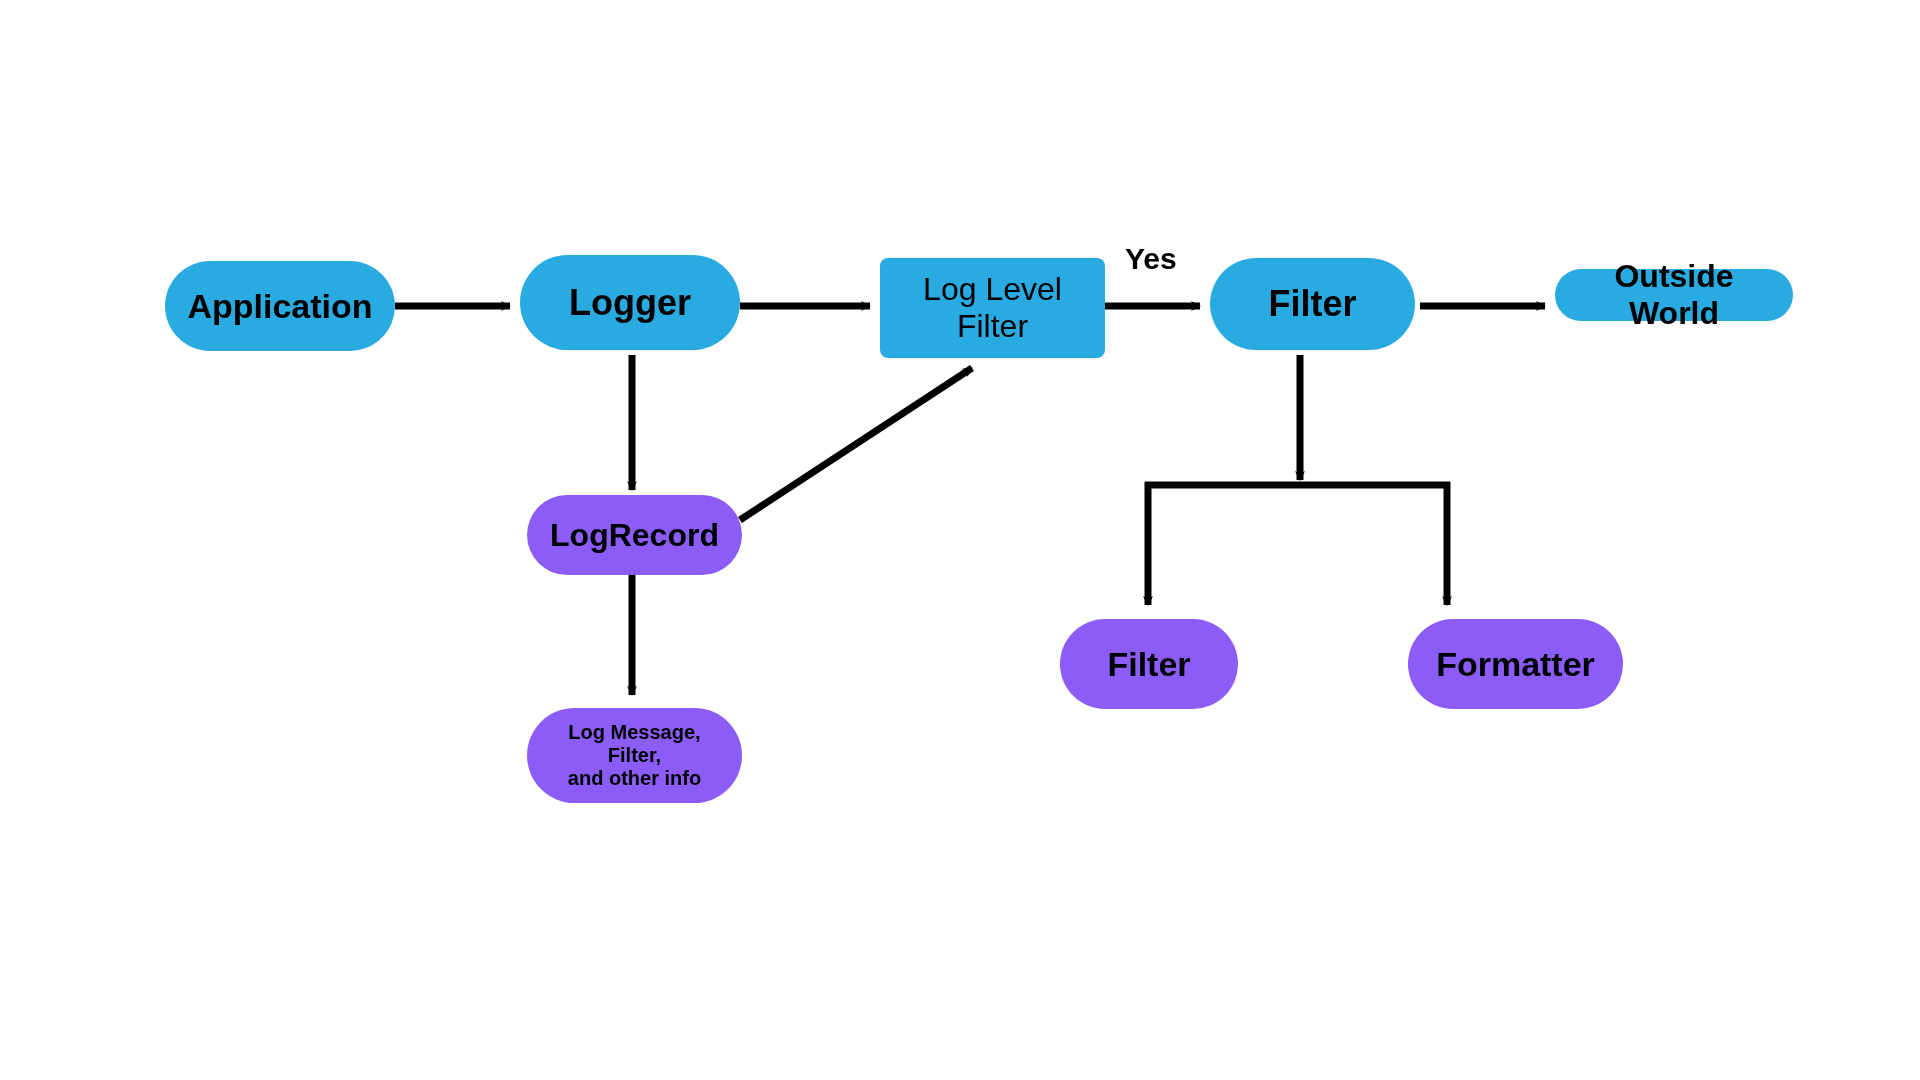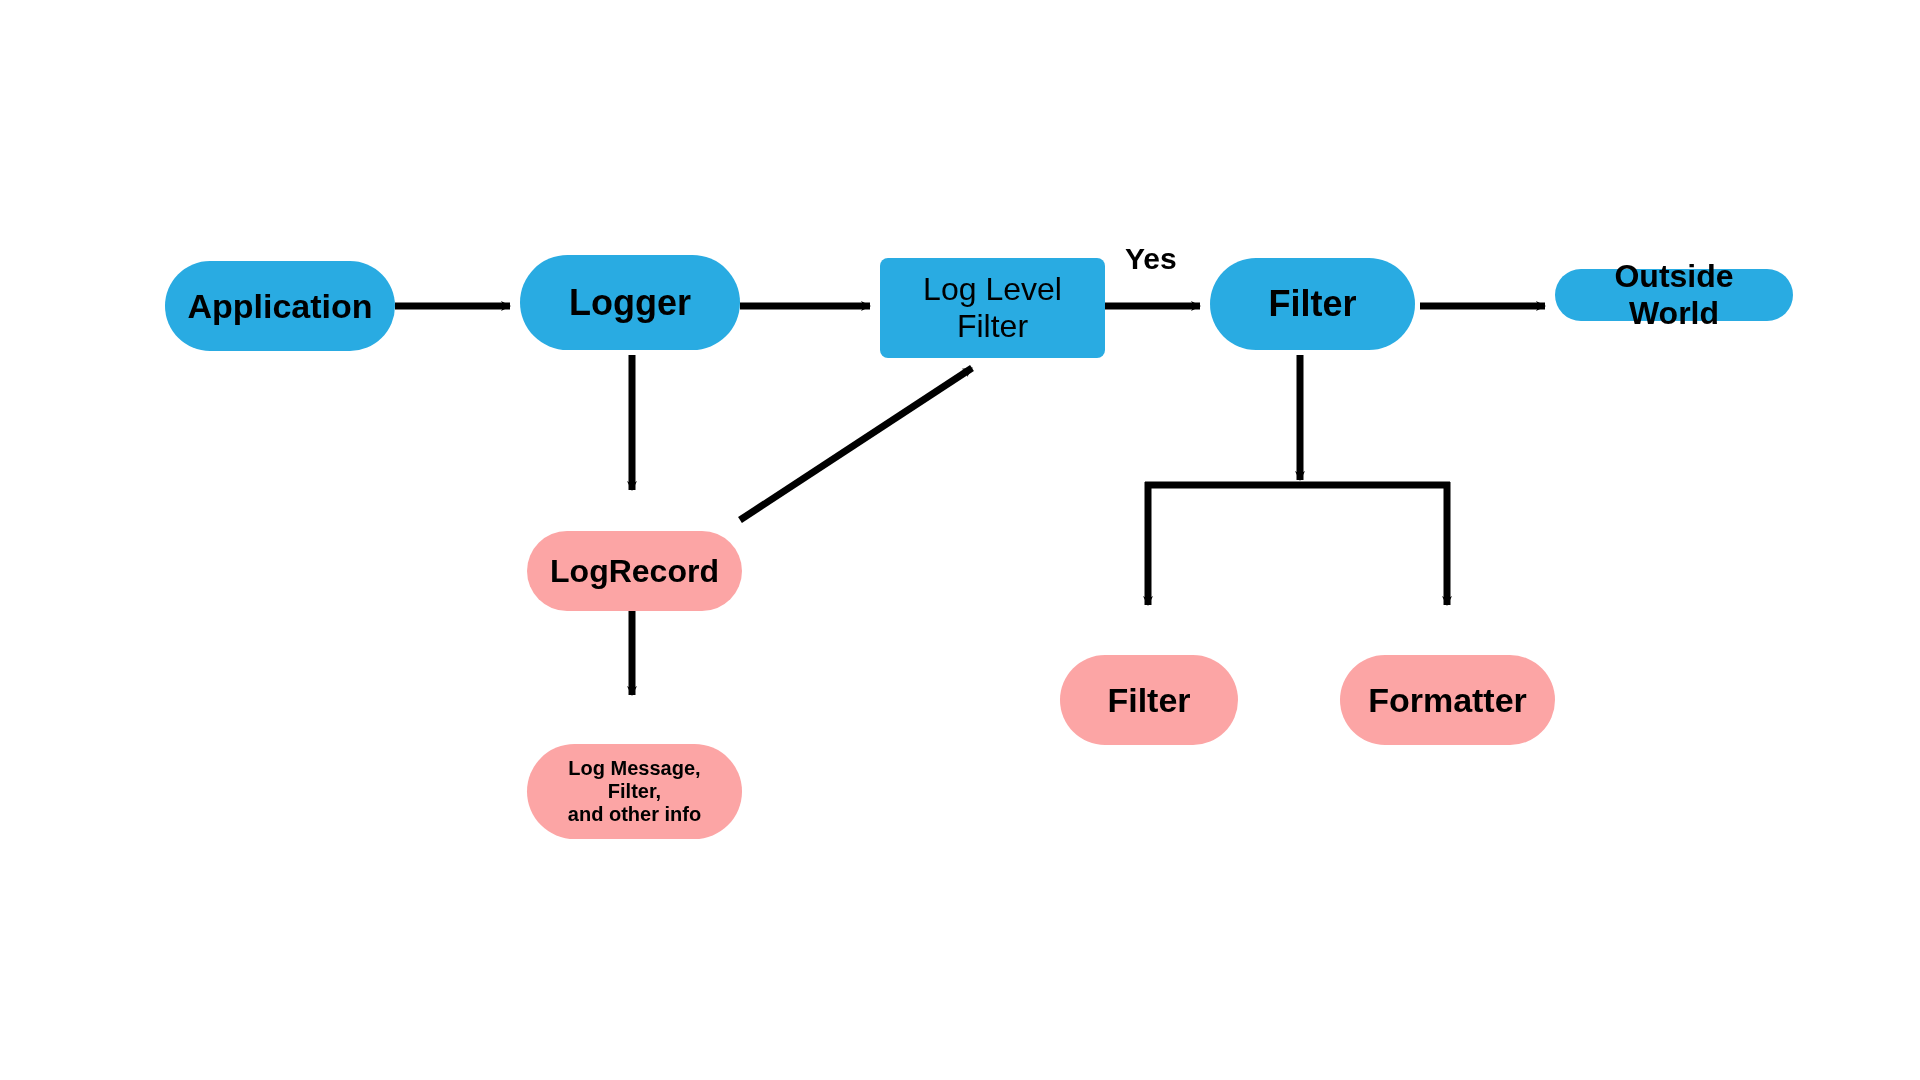--- a/index.html
+++ b/index.html
@@ -26,22 +26,21 @@
   .pill {
     border-radius: 999px;
   }
   .rect {
     border-radius: 8px;
   }
   .blue {
     background: #29abe2;
   }
   .grey {
-    background: #fca5a5;
-    margin-top: 36px;
+    background: #8b5cf6;
   }
   .label {
     position: absolute;
     font-size: 30px;
     color: #000;
     font-weight: bold;
   }
   .multiline {
     white-space: pre-line;
     line-height: 1.15;
@@ -115,19 +114,19 @@
 
 <div class="node pill grey multiline" style="left:527px; top:708px; width:215px; height:95px; font-size:20px;">
   <span>Log Message, Filter,
 and other info</span>
 </div>
 
 <div class="node pill grey" style="left:1060px; top:619px; width:178px; height:90px; font-size:34px;">
   <span>Filter</span>
 </div>
 
-<div class="node pill grey" style="left:1340px; top:619px; width:215px; height:90px; font-size:34px;">
+<div class="node pill grey" style="left:1408px; top:619px; width:215px; height:90px; font-size:34px;">
   <span>Formatter</span>
 </div>
 
 <div class="label" style="left:1125px; top:242px;">
   <span>Yes</span>
 </div>
 
 </body></html>

